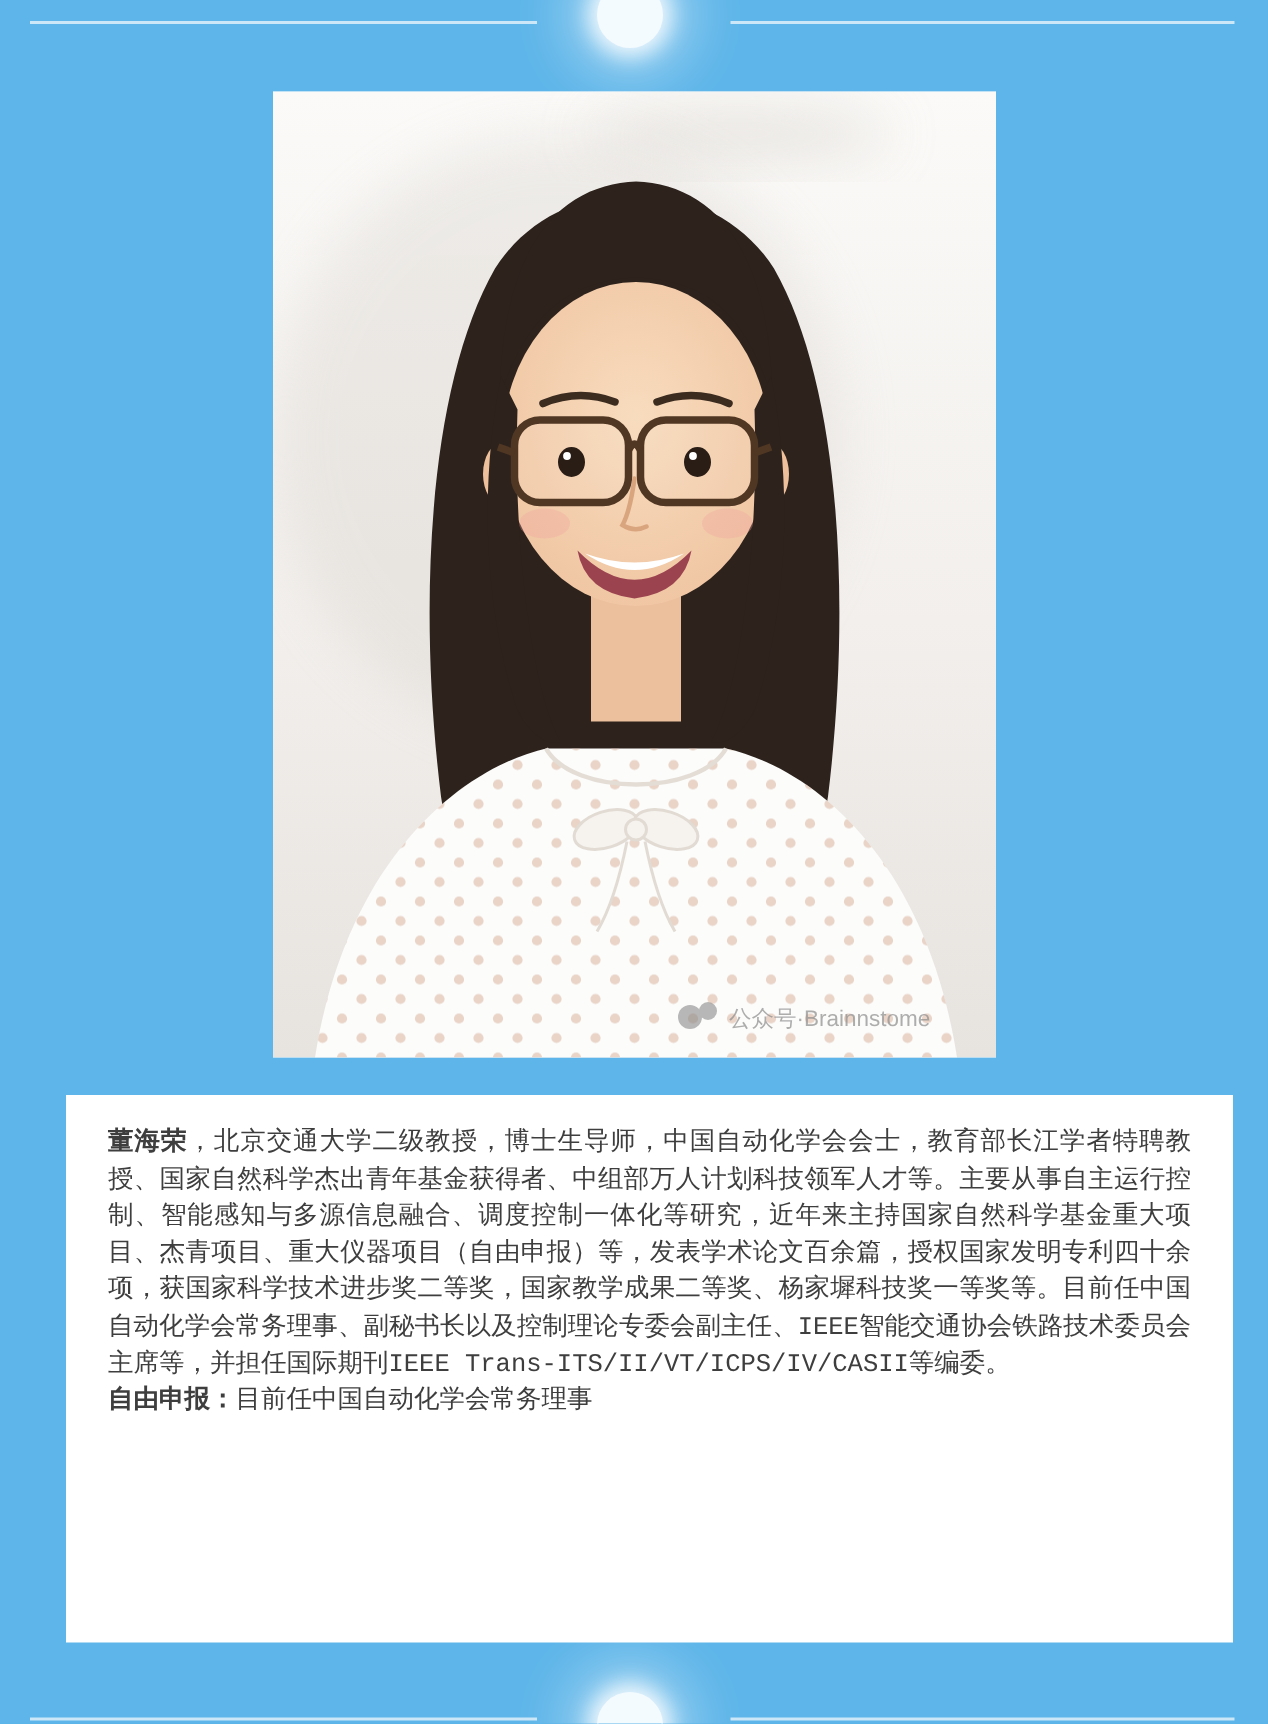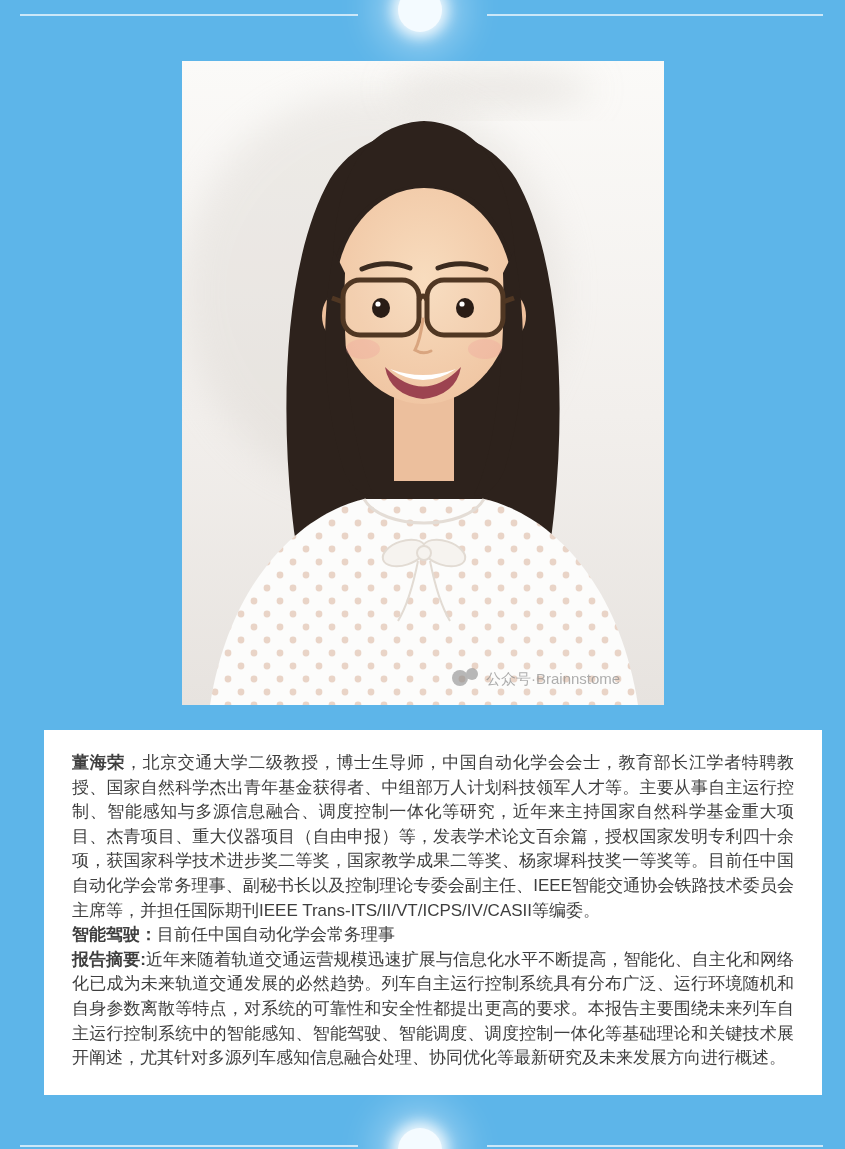--- a/index.html
+++ b/index.html
@@ -51,20 +51,21 @@
     background: #ffffff;
     box-sizing: border-box;
     padding: 21px 28px 20px 28px;
   }
   .card p {
     margin: 0;
     font-size: 17px;
     line-height: 24.6px;
     color: #3e3e3e;
     text-align: justify;
+    font-family: Liberation Mono, monospace;
   }
   .card .b { font-weight: bold; }
 
   .wm-text {
     font-size: 15px;
     fill: #8f8f8f;
     opacity: 0.72;
   }
 </style>
 </head>
@@ -152,19 +153,18 @@
         <circle cx="278" cy="617" r="8"></circle>
         <circle cx="290" cy="613" r="6"></circle>
       </g>
       <text class="wm-text" x="304" y="623">公众号·Brainnstome</text>
     </g>
   </svg>
 </div>
 
 <div class="card">
   <p><span class="b">董海荣</span><span>，北京交通大学二级教授，博士生导师，中国自动化学会会士，教育部长江学者特聘教授、国家自然科学杰出青年基金获得者、中组部万人计划科技领军人才等。主要从事自主运行控制、智能感知与多源信息融合、调度控制一体化等研究，近年来主持国家自然科学基金重大项目、杰青项目、重大仪器项目（自由申报）等，发表学术论文百余篇，授权国家发明专利四十余项，获国家科学技术进步奖二等奖，国家教学成果二等奖、杨家墀科技奖一等奖等。目前任中国自动化学会常务理事、副秘书长以及控制理论专委会副主任、IEEE智能交通协会铁路技术委员会主席等，并担任国际期刊IEEE Trans-ITS/II/VT/ICPS/IV/CASII等编委。</span></p>
-  <p><span class="b">智能驾驶：</span><span>目前任中国自动化学会常务理事</span></p>
-  <p><span class="b">报告摘要:</span><span>近年来随着轨道交通运营规模迅速扩展与信息化水平不断提高，智能化、自主化和网络化已成为未来轨道交通发展的必然趋势。列车自主运行控制系统具有分布广泛、运行环境随机和自身参数离散等特点，对系统的可靠性和安全性都提出更高的要求。本报告主要围绕未来列车自主运行控制系统中的智能感知、智能驾驶、智能调度、调度控制一体化等基础理论和关键技术展开阐述，尤其针对多源列车感知信息融合处理、协同优化等最新研究及未来发展方向进行概述。</span></p>
+  <p><span class="b">自由申报：</span><span>目前任中国自动化学会常务理事</span></p>
 </div>
 
 <div class="decor-line line-bottom-left"></div>
 <div class="decor-line line-bottom-right"></div>
 <div class="glow-circle circle-bottom"></div>
 
 </body></html>

